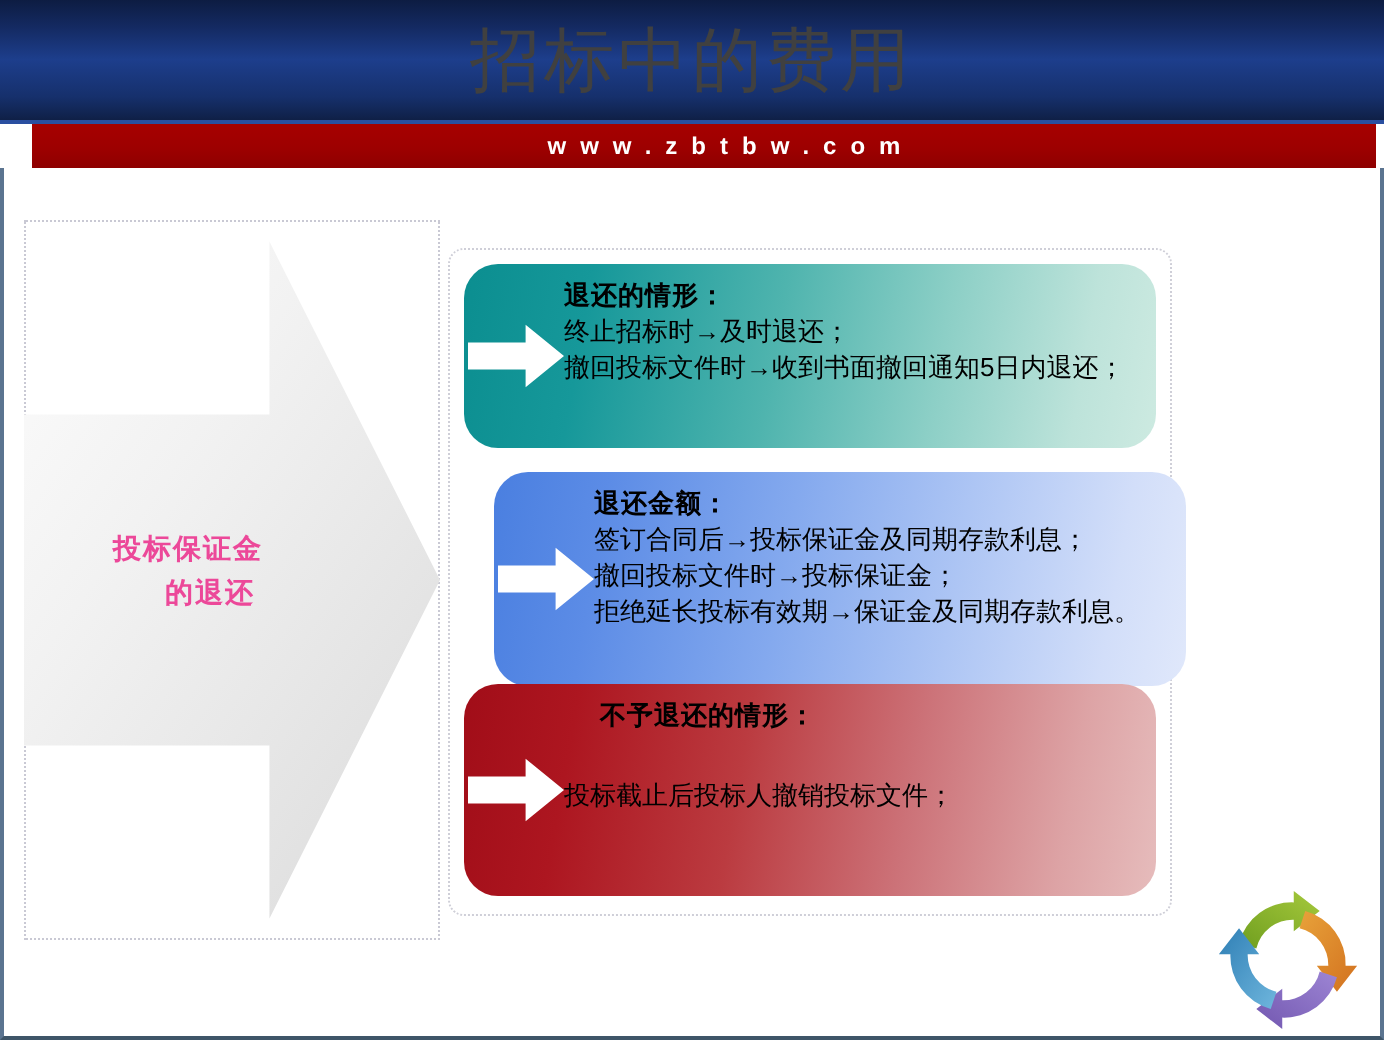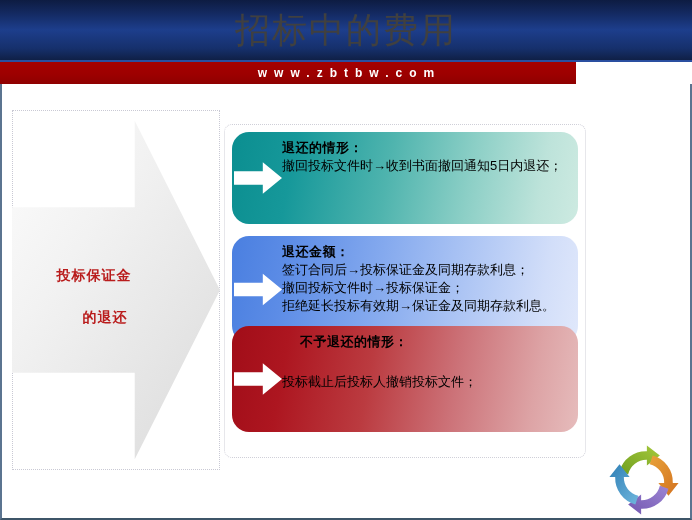--- a/index.html
+++ b/index.html
@@ -41,22 +41,22 @@
     text-align: center;
     color: #404040;
     font-family: "Liberation Serif", "DejaVu Serif", serif;
     font-size: 35px;
     letter-spacing: 2px;
     line-height: 46px;
     white-space: nowrap;
   }
   .url-band {
     position: absolute;
-    left: 0; top: 62px;
-    width: 576px;
+    left: 16px; top: 62px;
+    width: 672px;
     height: 22px;
     background: linear-gradient(180deg, #a60000 0%, #9d0000 55%, #8e0000 100%);
   }
   .url-text {
     position: absolute;
     left: 0; top: 0;
     width: 692px;
     height: 22px;
     line-height: 22px;
     text-align: center;
@@ -98,29 +98,29 @@
     background: linear-gradient(125deg, #fdfdfd 0%, #f2f2f2 35%, #e8e8e8 62%, #dedede 88%, #d8d8d8 100%);
     -webkit-clip-path: polygon(0% 27%, 59% 27%, 59% 3%, 100% 50%, 59% 97%, 59% 73%, 0% 73%);
     clip-path: polygon(0% 27%, 59% 27%, 59% 3%, 100% 50%, 59% 97%, 59% 73%, 0% 73%);
   }
   .big-arrow-label {
     position: absolute;
     left: 14px;
     top: 265px;
     width: 160px;
     text-align: center;
-    color: #b91c1c;
+    color: #ec4899;
     font-family: "Liberation Serif", "DejaVu Serif", serif;
     font-size: 14px;
     font-weight: bold;
     line-height: 22px;
     letter-spacing: 1px;
   }
   .big-arrow-label span { display: block; }
-  .big-arrow-label .l2 { padding-left: 22px; margin-top: 20px; }
+  .big-arrow-label .l2 { padding-left: 22px; }
 
   
   .cards-frame {
     position: absolute;
     left: 224px; top: 124px;
     width: 362px;
     height: 334px;
     border: 1px dotted #cfcfd8;
     border-radius: 8px;
     box-sizing: border-box;
@@ -170,23 +170,24 @@
 
   .card-teal {
     top: 132px;
     height: 92px;
     background: linear-gradient(100deg, #0b8e90 0%, #16989a 18%, #4fb4ae 45%, #8ccfc6 68%, #bde3da 88%, #cdeae1 100%);
   }
   .card-blue {
     top: 236px;
     height: 107px;
     background: linear-gradient(100deg, #4a7fe0 0%, #5c8ce6 16%, #84a9ee 42%, #adc5f4 66%, #d2def9 88%, #e0e8fb 100%);
+    margin-left: 15px;
   }
   .card-red {
-    top: 326px;
+    top: 342px;
     height: 106px;
     background: linear-gradient(100deg, #a10d18 0%, #ad1620 16%, #bb3b40 40%, #cc7278 64%, #dda3a5 86%, #e6bcbc 100%);
   }
   .card-red .card-heading { padding-left: 18px; }
   .card-red .red-gap { height: 22px; }
 
   
   .recycle-logo {
     position: absolute;
     left: 608px;
@@ -215,20 +216,21 @@
     <span class="l1">投标保证金</span>
     <span class="l2">的退还</span>
   </div>
 
   <div class="cards-frame"></div>
 
   <div class="card card-teal">
     <div class="arrow-knob"></div>
     <div class="card-body">
       <div class="card-heading">退还的情形：</div>
+      <div class="card-line">终止招标时→及时退还；</div>
       <div class="card-line">撤回投标文件时→收到书面撤回通知5日内退还；</div>
     </div>
   </div>
 
   <div class="card card-blue">
     <div class="arrow-knob"></div>
     <div class="card-body">
       <div class="card-heading">退还金额：</div>
       <div class="card-line">签订合同后→投标保证金及同期存款利息；</div>
       <div class="card-line">撤回投标文件时→投标保证金；</div>

